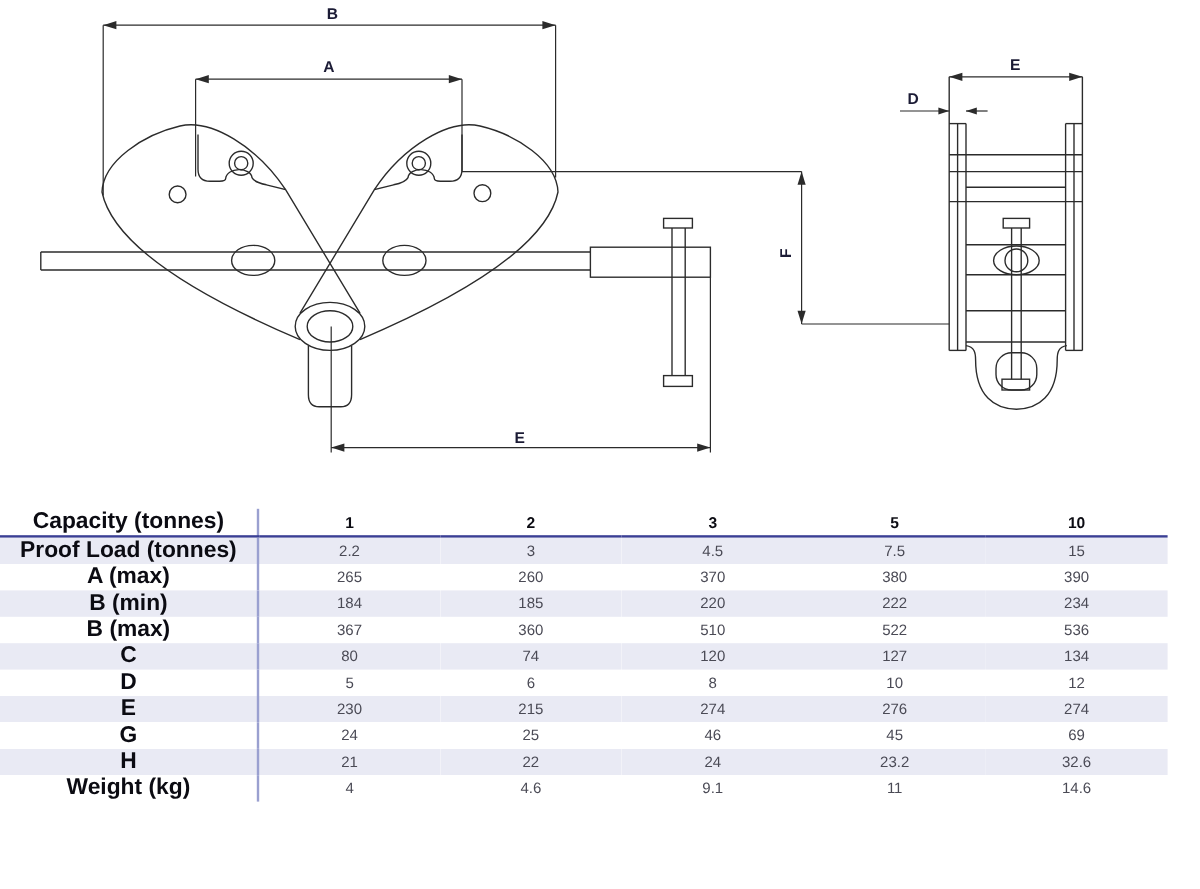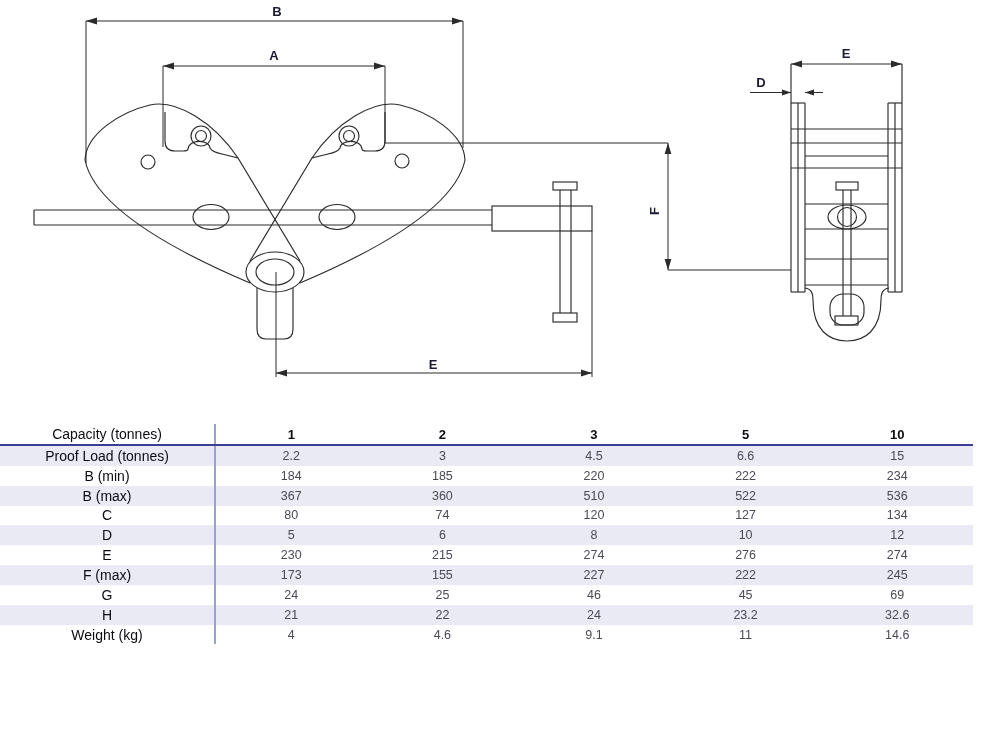--- a/index.html
+++ b/index.html
@@ -21,21 +21,21 @@
   }
   .spec-table th,.spec-table td{
     padding:0;margin:0;text-align:center;vertical-align:middle;height:19.85px;
     white-space:nowrap;overflow:hidden;
   }
   .spec-table thead th{
     height:20px;font-size:13px;font-weight:bold;color:#0b0b12;
     border-bottom:2px solid var(--rule-color,#3a3f94);
   }
   .spec-table .label-cell{
-    font-size:14px;font-weight:normal;color:#0b0b12;
+    font-size:19px;font-weight:bold;color:#0b0b12;
     border-right:2px solid var(--divider-color,#9aa0d0);
   }
   .spec-table .value-cell{
     font-size:12.5px;font-weight:normal;color:var(--value-color,#4a4a55);
   }
   .spec-table tbody tr:nth-child(odd){background:var(--stripe-color,#e9eaf4);}
 </style>
 </head>
 <body>
 
@@ -188,22 +188,30 @@
         <th class="col-head">5</th>
         <th class="col-head">10</th>
       </tr>
     </thead>
   <tbody>
       <tr>
         <td class="label-cell">Proof Load (tonnes)</td>
         <td class="value-cell">2.2</td>
         <td class="value-cell">3</td>
         <td class="value-cell">4.5</td>
-        <td class="value-cell">6.6</td>
+        <td class="value-cell">7.5</td>
         <td class="value-cell">15</td>
+      </tr>
+      <tr>
+        <td class="label-cell">A (max)</td>
+        <td class="value-cell">265</td>
+        <td class="value-cell">260</td>
+        <td class="value-cell">370</td>
+        <td class="value-cell">380</td>
+        <td class="value-cell">390</td>
       </tr>
       <tr>
         <td class="label-cell">B (min)</td>
         <td class="value-cell">184</td>
         <td class="value-cell">185</td>
         <td class="value-cell">220</td>
         <td class="value-cell">222</td>
         <td class="value-cell">234</td>
       </tr>
       <tr>
@@ -232,28 +240,20 @@
       </tr>
       <tr>
         <td class="label-cell">E</td>
         <td class="value-cell">230</td>
         <td class="value-cell">215</td>
         <td class="value-cell">274</td>
         <td class="value-cell">276</td>
         <td class="value-cell">274</td>
       </tr>
       <tr>
-        <td class="label-cell">F (max)</td>
-        <td class="value-cell">173</td>
-        <td class="value-cell">155</td>
-        <td class="value-cell">227</td>
-        <td class="value-cell">222</td>
-        <td class="value-cell">245</td>
-      </tr>
-      <tr>
         <td class="label-cell">G</td>
         <td class="value-cell">24</td>
         <td class="value-cell">25</td>
         <td class="value-cell">46</td>
         <td class="value-cell">45</td>
         <td class="value-cell">69</td>
       </tr>
       <tr>
         <td class="label-cell">H</td>
         <td class="value-cell">21</td>

